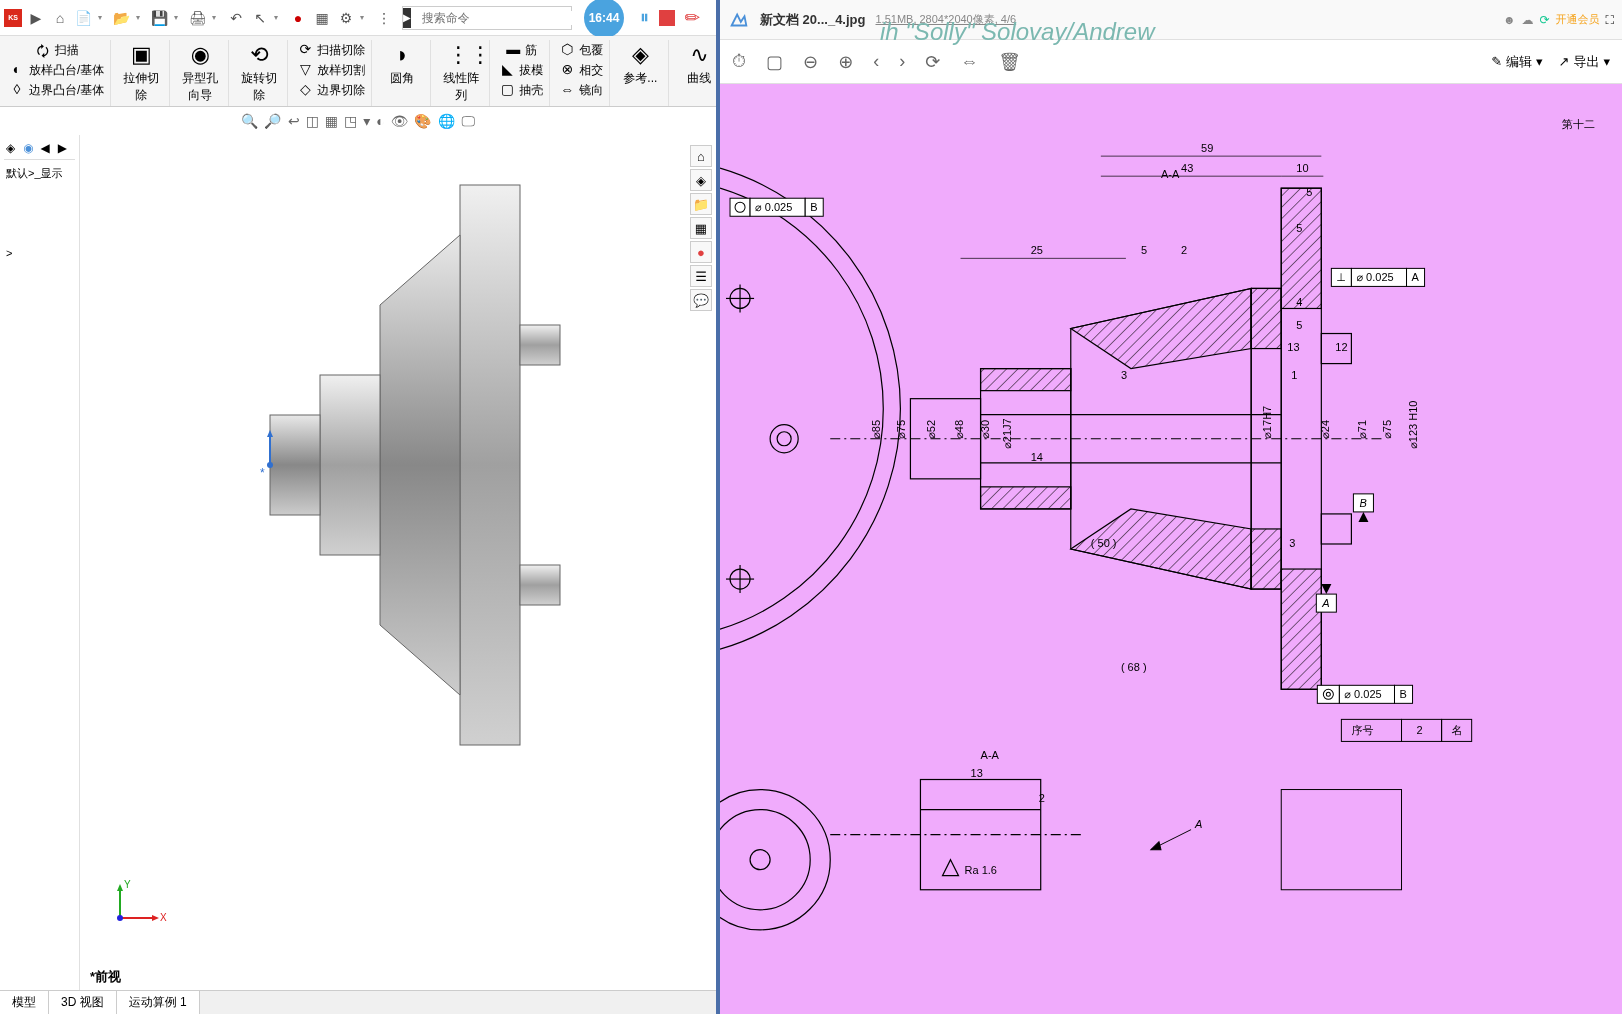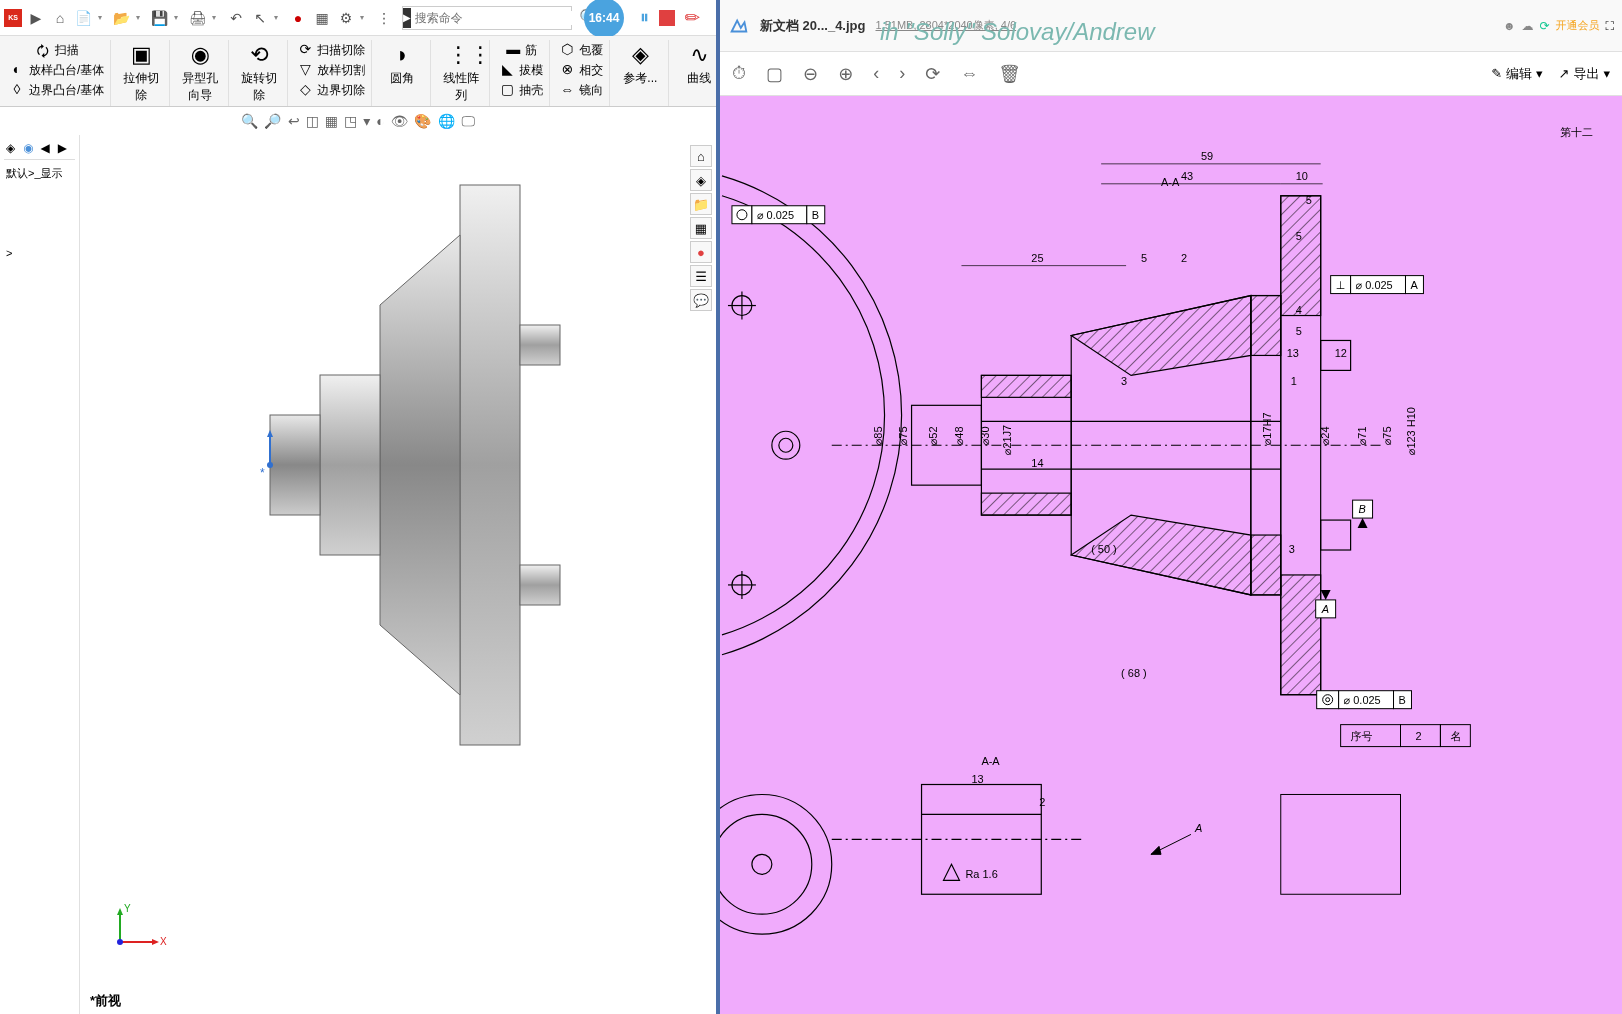--- a/index.html
+++ b/index.html
@@ -7,21 +7,21 @@
 .left-pane { width: 720px; height: 100%; display: flex; flex-direction: column; border-right: 4px solid #4a6ea9; }
 .right-pane { flex: 1; height: 100%; display: flex; flex-direction: column; background: #f5f5f5; }
 
 
 .top-toolbar { height: 36px; background: #fff; border-bottom: 1px solid #ddd; display: flex; align-items: center; padding: 0 4px; gap: 4px; }
 .sw-logo { width: 18px; height: 18px; background: #da291c; color: #fff; font-size: 7px; padding: 1px; display: flex; align-items: center; justify-content: center; font-weight: bold; }
 .tb-icon { width: 20px; height: 20px; display: inline-flex; align-items: center; justify-content: center; font-size: 14px; cursor: pointer; color: #555; }
 .tb-dd { width: 10px; font-size: 8px; color: #888; }
 .search-box { display: flex; align-items: center; border: 1px solid #ccc; height: 24px; width: 170px; margin-left: 4px; }
 .search-box .cmd-icon { width: 20px; height: 20px; background: #333; color: #fff; font-size: 10px; display: flex; align-items: center; justify-content: center; }
-.search-box input { border: none; outline: none; flex: 1; font-size: 12px; padding: 0 4px; color: #000000; }
+.search-box input { border: none; outline: none; flex: 1; font-size: 12px; padding: 0 11px; color: #000000; }
 .search-box .mag { padding: 0 6px; color: #888; }
 .rec-badge { width: 40px; height: 40px; border-radius: 50%; background: #4aa3df; color: #fff; display: flex; align-items: center; justify-content: center; font-size: 12px; font-weight: bold; margin-left: 8px; }
 .rec-controls { display: flex; gap: 10px; margin-left: 12px; align-items: center; }
 .rec-pause { color: #4aa3df; font-size: 18px; }
 .rec-stop { width: 16px; height: 16px; background: #e04040; }
 .rec-pen { color: #e04040; font-size: 18px; transform: rotate(-45deg); }
 
 
 .ribbon { background: #f5f5f5; border-bottom: 1px solid #ccc; padding: 4px 2px 0; display: flex; gap: 2px; }
 .rib-group { display: flex; flex-direction: column; align-items: center; padding: 0 4px; border-right: 1px solid #e0e0e0; }
@@ -53,21 +53,21 @@
 .view-label { position: absolute; left: 10px; bottom: 4px; font-size: 13px; font-weight: bold; }
 .side-panel { position: absolute; right: 4px; top: 10px; display: flex; flex-direction: column; gap: 2px; }
 .sp-icon { width: 22px; height: 22px; border: 1px solid #ccc; background: #f8f8f8; display: flex; align-items: center; justify-content: center; font-size: 13px; cursor: pointer; }
 
 
 .bottom-tabs { height: 24px; background: #f0f0f0; border-top: 1px solid #ccc; display: flex; align-items: center; }
 .btab { padding: 3px 12px; font-size: 12px; border-right: 1px solid #ccc; cursor: pointer; background: #fff; }
 .status-bar { height: 20px; background: #f0f0f0; font-size: 11px; padding: 2px 8px; color: #666; display: flex; }
 
 
-.viewer-header { height: 52px; background: #f9f9f9; border-bottom: 1px solid #e0e0e0; display: flex; align-items: center; padding: 0 8px; gap: 10px; font-size: 12px; }
+.viewer-header { height: 40px; background: #f9f9f9; border-bottom: 1px solid #e0e0e0; display: flex; align-items: center; padding: 0 8px; gap: 10px; font-size: 12px; }
 .viewer-logo { width: 22px; height: 22px; }
 .file-tab { font-weight: bold; font-size: 13px; color: #333; }
 .file-meta { color: #888; font-size: 11px; text-decoration: underline; }
 .watermark { position: absolute; top: 18px; left: 160px; font-style: italic; color: #7bb8b0; font-size: 24px; pointer-events: none; z-index: 5; }
 .viewer-toolbar { height: 44px; background: #fff; border-bottom: 1px solid #e0e0e0; display: flex; align-items: center; padding: 0 12px; gap: 20px; }
 .vtb-icon { font-size: 18px; color: #666; cursor: pointer; }
 .vtb-right { margin-left: auto; display: flex; gap: 16px; align-items: center; }
 .vtb-btn { display: flex; align-items: center; gap: 4px; font-size: 13px; cursor: pointer; }
 .header-right { margin-left: auto; display: flex; align-items: center; gap: 6px; }
 .vip-badge { color: #f5a623; font-size: 11px; }
@@ -305,20 +305,25 @@
           <line x1="10" y1="40" x2="45" y2="40" stroke="#d22" stroke-width="2"></line>
           <polygon points="49,40 42,37 42,43" fill="#d22"></polygon>
           <text x="50" y="43" fill="#d22" font-size="10">X</text>
           <circle cx="10" cy="40" r="3" fill="#22d"></circle>
         </svg>
       </div>
       <div class="view-label">*前视</div>
     </div>
   </div>
 
+  <div class="bottom-tabs">
+    <div class="btab">模型</div>
+    <div class="btab">3D 视图</div>
+    <div class="btab">运动算例 1</div>
+  </div>
 </div>
 
 <div class="right-pane">
   <div class="viewer-header" style="position:relative">
     <svg class="viewer-logo" viewBox="0 0 24 24">
         <path d="M4 18 L10 6 L14 14 L18 8 L20 18 Z" fill="none" stroke="#4a90d9" stroke-width="2"></path>
       </svg>
     <span class="file-tab">新文档 20..._4.jpg</span>
     <span class="file-meta">1.51MB, 2804*2040像素, 4/6</span>
     <div class="watermark">ih "Solly" Solovay/Andrew</div>

